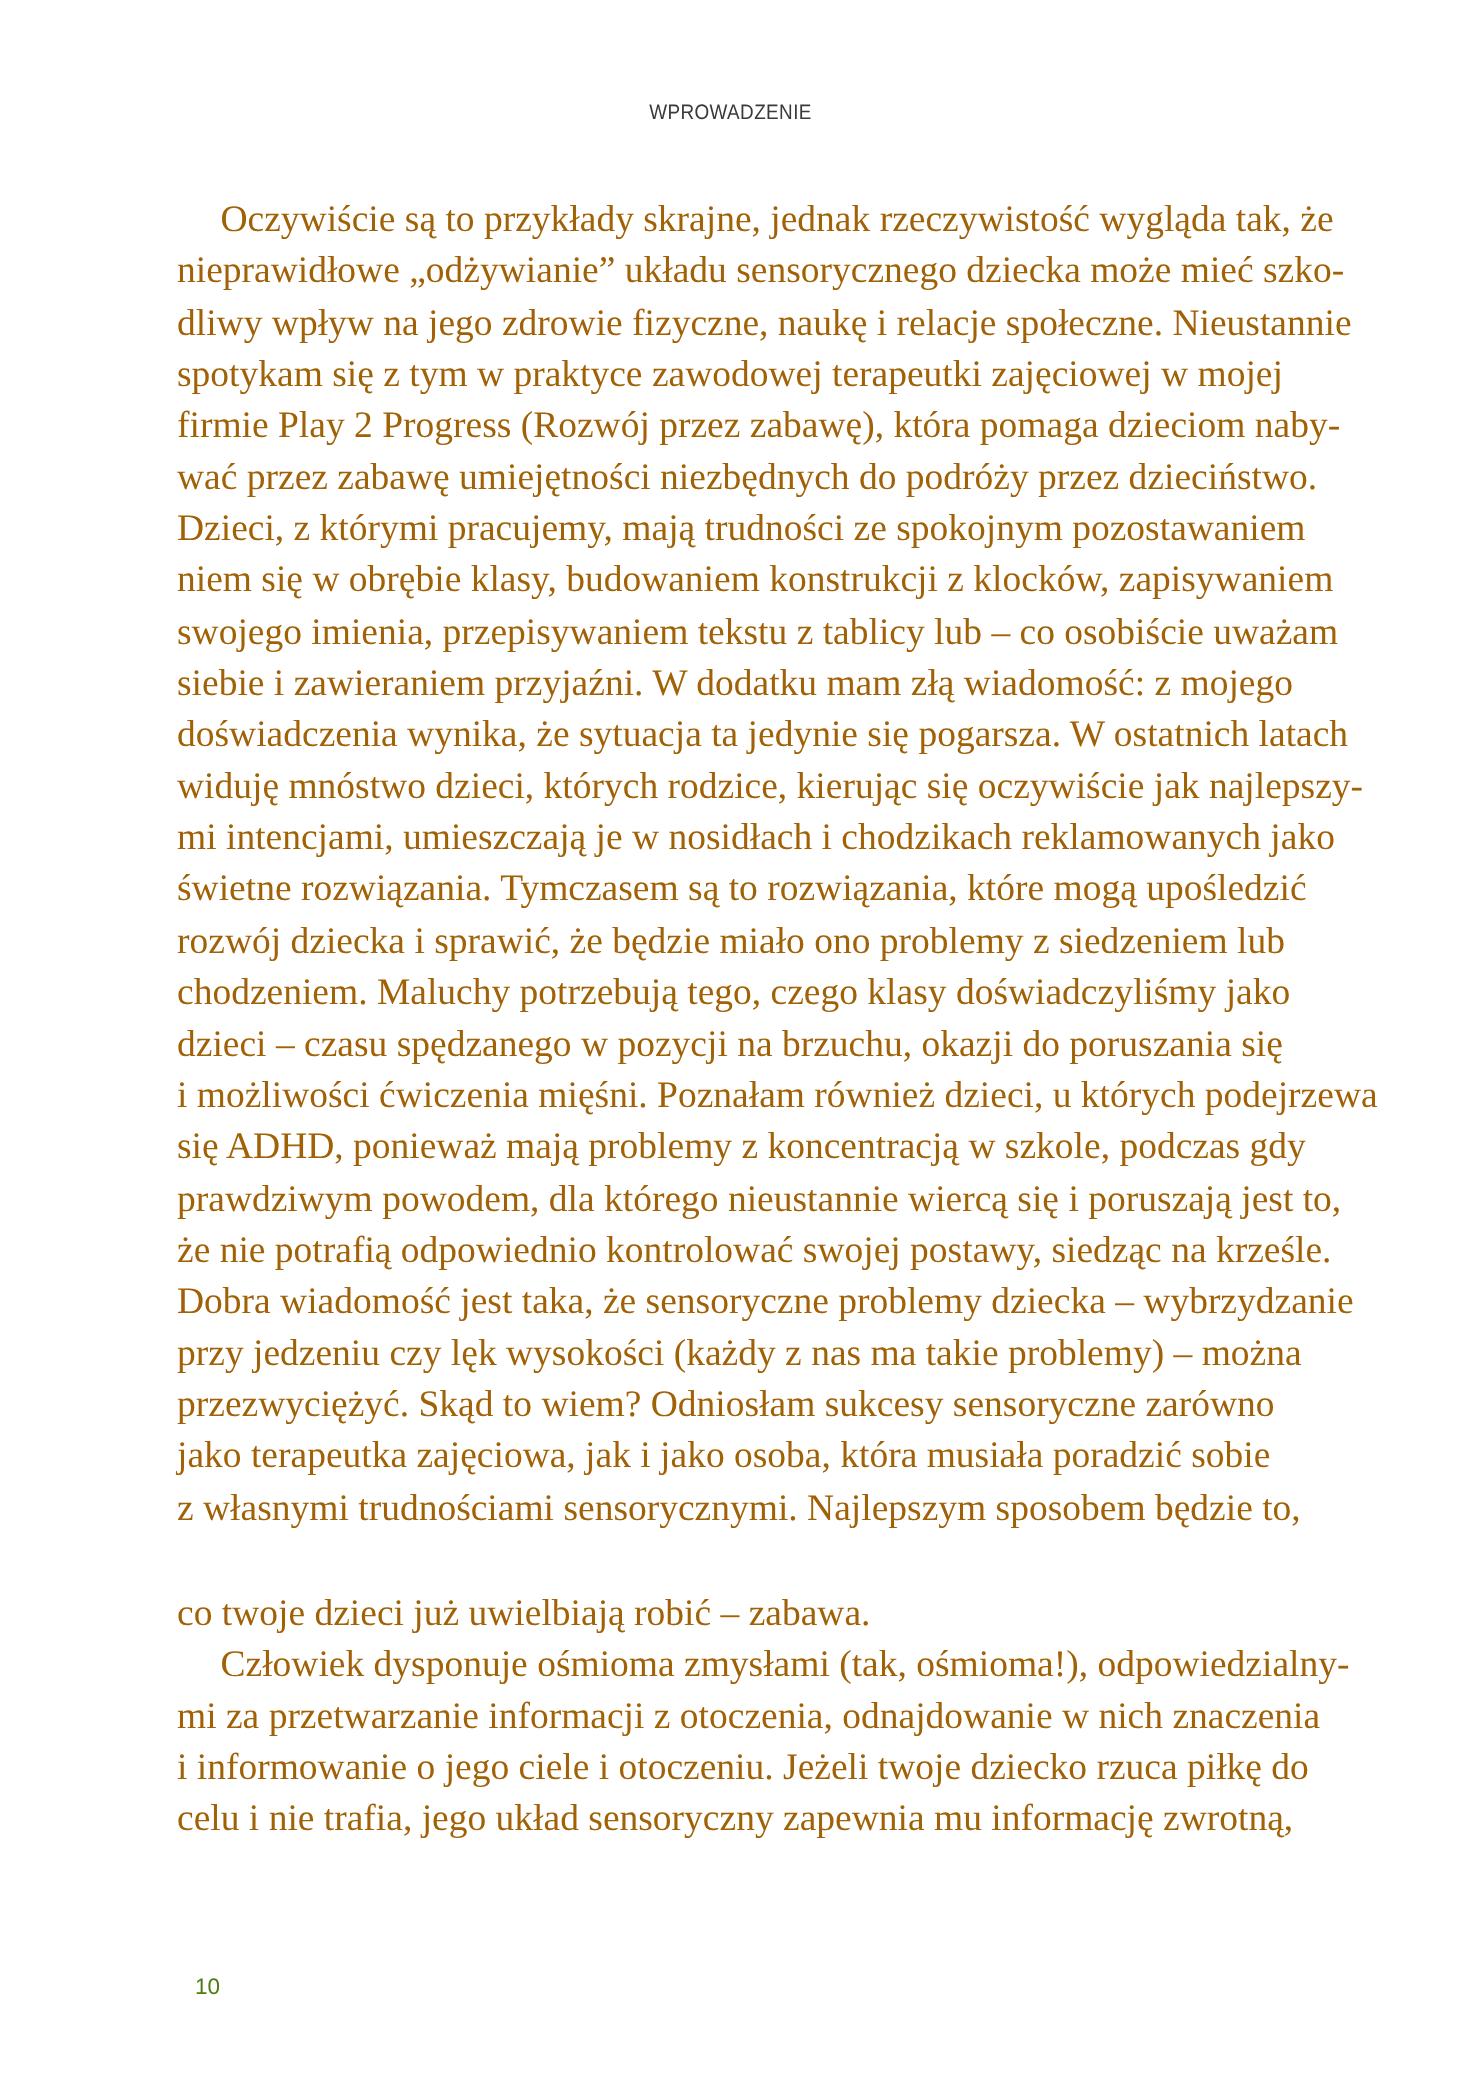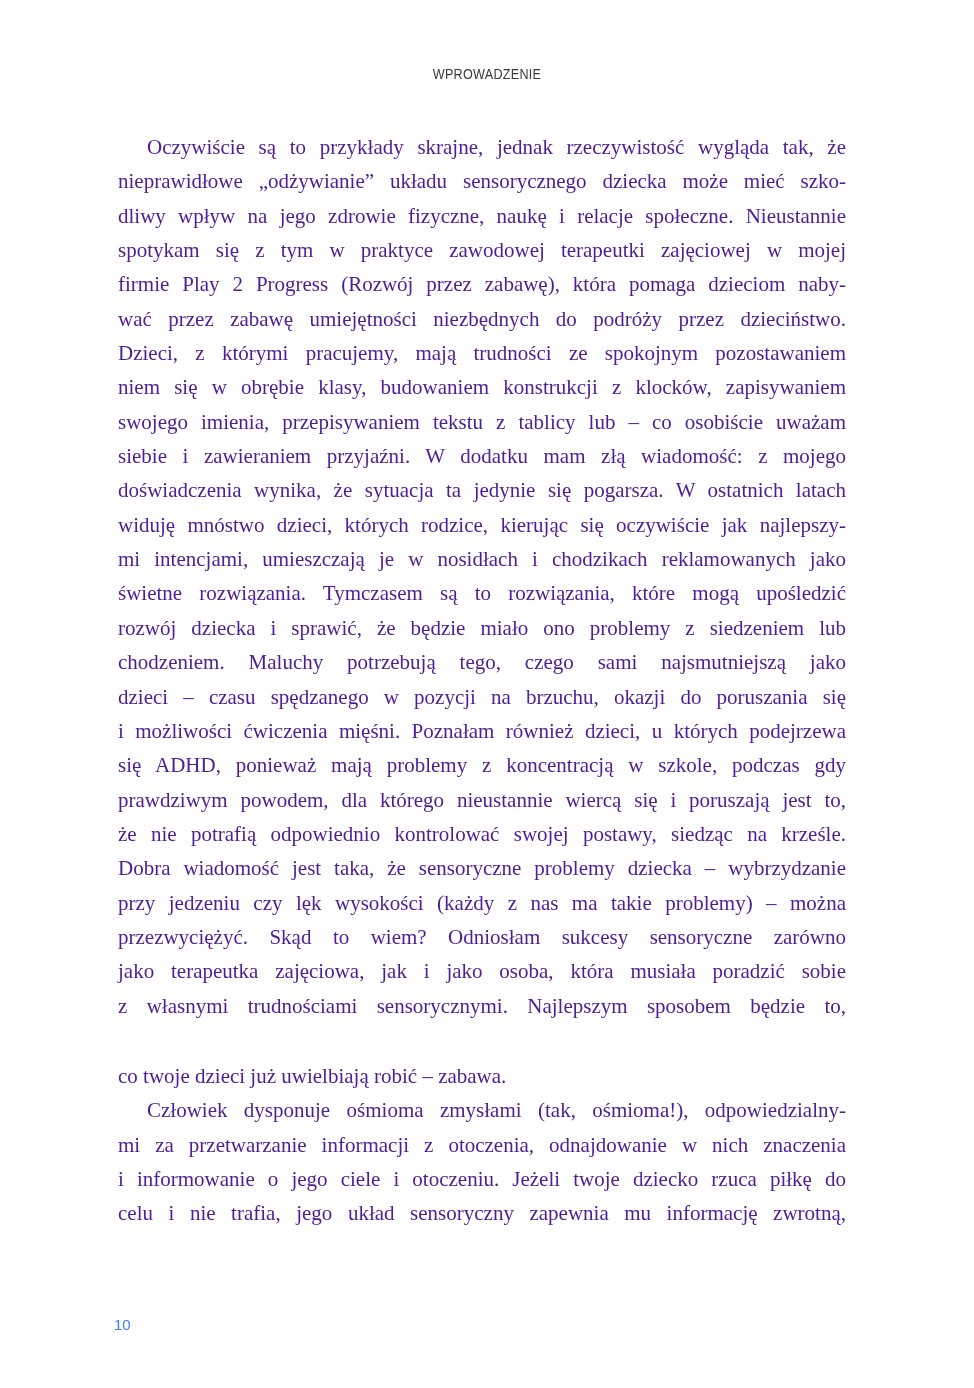--- a/index.html
+++ b/index.html
@@ -25,46 +25,46 @@
       letter-spacing: 0.3px;
       color: #3a3a3a;
       transform: scaleX(0.9);
     }
     .body-text {
       position: absolute;
       top: 130px;
       left: 118px;
       width: 728px;
       font-family: "Liberation Serif", serif;
-      font-size: 21px;
+      font-size: 25px;
       line-height: 34.35px;
-      color: #4c1d95;
+      color: #a16207;
     }
     .line {
       display: block;
       white-space: nowrap;
       text-align: justify;
       text-align-last: justify;
       height: 34.35px;
       overflow: visible;
     }
     .line.indent {
       padding-left: 29px;
     }
     .line.last {
       text-align-last: left;
       margin-top: 36px;
     }
     .page-number {
       position: absolute;
       top: 1316px;
-      left: 114px;
+      left: 130px;
       font-family: "Liberation Sans", sans-serif;
       font-size: 15px;
-      color: #3b82f6;
+      color: #4d7c0f;
     }
   </style>
 </head>
 <body>
 
 <div class="running-head">WPROWADZENIE</div>
 
 <div class="body-text" id="body-text">
     <div>
       <span class="line indent">Oczywiście są to przykłady skrajne, jednak rzeczywistość wygląda tak, że</span>
@@ -75,21 +75,21 @@
       <span class="line">wać przez zabawę umiejętności niezbędnych do podróży przez dzieciństwo.</span>
       <span class="line">Dzieci, z którymi pracujemy, mają trudności ze spokojnym pozostawaniem</span>
       <span class="line">niem się w obrębie klasy, budowaniem konstrukcji z klocków, zapisywaniem</span>
       <span class="line">swojego imienia, przepisywaniem tekstu z tablicy lub – co osobiście uważam</span>
       <span class="line">siebie i zawieraniem przyjaźni. W dodatku mam złą wiadomość: z mojego</span>
       <span class="line">doświadczenia wynika, że sytuacja ta jedynie się pogarsza. W ostatnich latach</span>
       <span class="line">widuję mnóstwo dzieci, których rodzice, kierując się oczywiście jak najlepszy-</span>
       <span class="line">mi intencjami, umieszczają je w nosidłach i chodzikach reklamowanych jako</span>
       <span class="line">świetne rozwiązania. Tymczasem są to rozwiązania, które mogą upośledzić</span>
       <span class="line">rozwój dziecka i sprawić, że będzie miało ono problemy z siedzeniem lub</span>
-      <span class="line">chodzeniem. Maluchy potrzebują tego, czego sami najsmutniejszą jako</span>
+      <span class="line">chodzeniem. Maluchy potrzebują tego, czego klasy doświadczyliśmy jako</span>
       <span class="line">dzieci – czasu spędzanego w pozycji na brzuchu, okazji do poruszania się</span>
       <span class="line">i możliwości ćwiczenia mięśni. Poznałam również dzieci, u których podejrzewa</span>
       <span class="line">się ADHD, ponieważ mają problemy z koncentracją w szkole, podczas gdy</span>
       <span class="line">prawdziwym powodem, dla którego nieustannie wiercą się i poruszają jest to,</span>
       <span class="line">że nie potrafią odpowiednio kontrolować swojej postawy, siedząc na krześle.</span>
       <span class="line">Dobra wiadomość jest taka, że sensoryczne problemy dziecka – wybrzydzanie</span>
       <span class="line">przy jedzeniu czy lęk wysokości (każdy z nas ma takie problemy) – można</span>
       <span class="line">przezwyciężyć. Skąd to wiem? Odniosłam sukcesy sensoryczne zarówno</span>
       <span class="line">jako terapeutka zajęciowa, jak i jako osoba, która musiała poradzić sobie</span>
       <span class="line">z własnymi trudnościami sensorycznymi. Najlepszym sposobem będzie to,</span>

